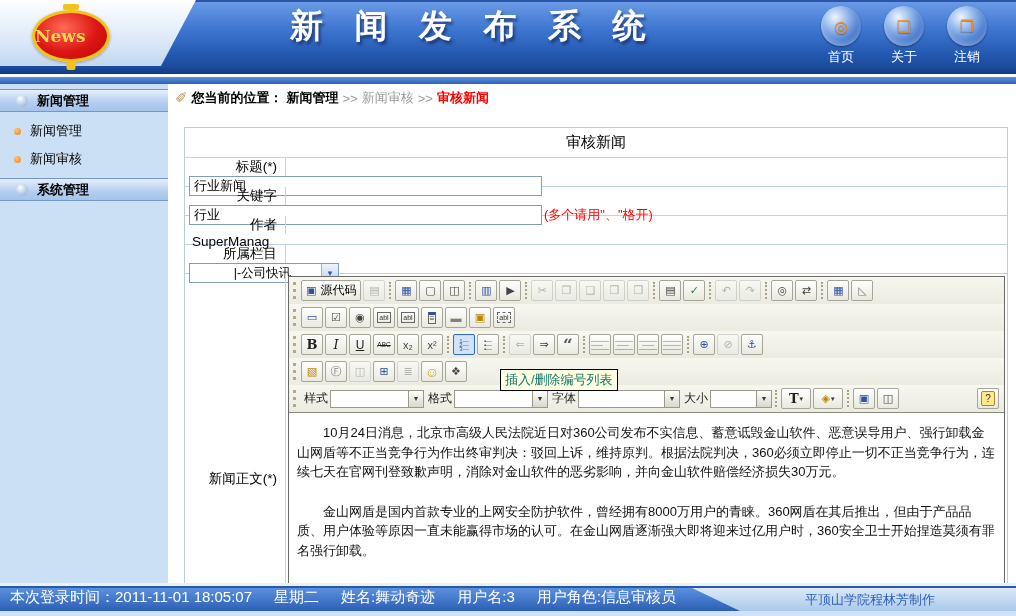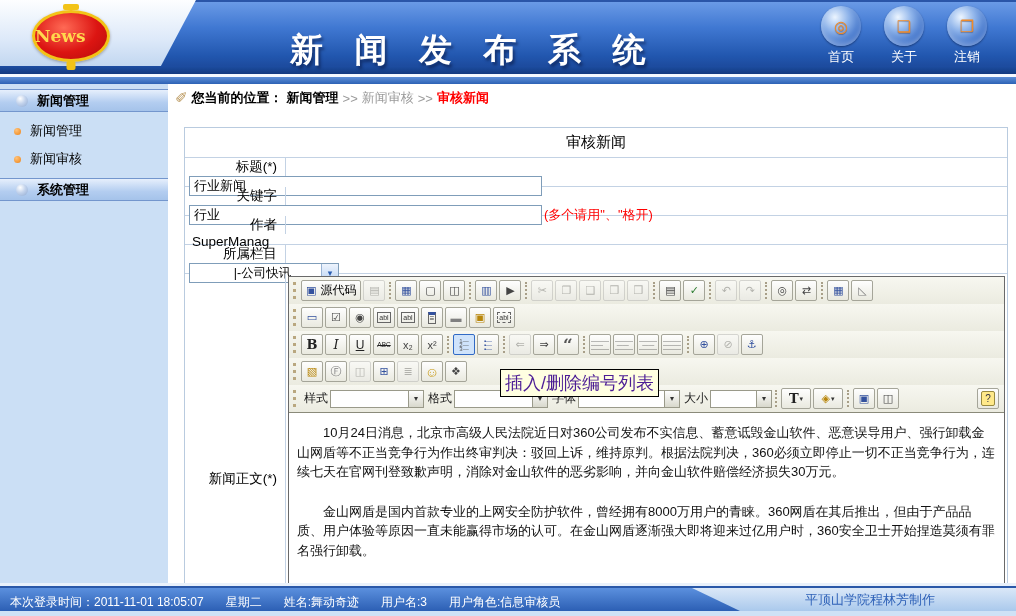--- a/index.html
+++ b/index.html
@@ -11,21 +11,21 @@
   .hd-blue { position: absolute; inset: 0 0 18px 0; background: linear-gradient(180deg,#6a9ae6 0%,#4078d2 40%,#2156ae 85%,#1d4b9e 100%); border-top: 2px solid #2a55a8; }
   .hd-light { position: absolute; left: 0; top: 0; width: 150px; height: 66px; background: linear-gradient(180deg,#fdfeff,#dde9f9 60%,#c2d7f0); }
   .hd-light::after { content: ""; position: absolute; left: 100%; top: 0; width: 46px; height: 100%; background: linear-gradient(180deg,#fdfeff,#dde9f9 60%,#c2d7f0); transform: skewX(-28deg); transform-origin: top left; }
   .hd-strip { position: absolute; left: 0; top: 66px; width: 100%; height: 8px; background: linear-gradient(180deg,#1d4da1,#123a80); }
   .hd-white { position: absolute; left: 0; top: 74px; width: 100%; height: 3px; background: #f4f9ff; }
   .hd-divider { position: absolute; left: 0; top: 77px; width: 100%; height: 7px; background: linear-gradient(180deg,#5d8fd8,#2d62b5); }
   .lantern { position: absolute; left: 32px; top: 10px; width: 78px; height: 52px; border-radius: 50%; background: radial-gradient(ellipse at 40% 32%, #ff6a55, #dc1512 55%, #b40b0b); border: 3px solid #f2c318; display: flex; align-items: center; justify-content: flex-start; box-shadow: 0 1px 3px rgba(40,20,0,.35); }
   .lantern::before { content: ""; position: absolute; top: -9px; left: 50%; transform: translateX(-50%); width: 16px; height: 6px; background: #f2c318; border-radius: 2px; }
   .lantern::after { content: ""; position: absolute; bottom: -11px; left: 50%; transform: translateX(-50%); width: 9px; height: 9px; background: #f2c318; border-radius: 2px; }
   .lantern .txt { color: #ffd84d; font-family: "DejaVu Serif", "Liberation Serif", serif; font-size: 17px; font-weight: bold; }
-  .hd-title { position: absolute; left: 290px; top: 28px; font-size: 33px; font-weight: bold; color: #fff; letter-spacing: 10px; text-shadow: 2px 3px 3px rgba(8,20,60,.55); font-family: "DejaVu Serif", "Liberation Serif", serif; white-space: nowrap; }
+  .hd-title { position: absolute; left: 290px; top: 4px; font-size: 33px; font-weight: bold; color: #fff; letter-spacing: 10px; text-shadow: 2px 3px 3px rgba(8,20,60,.55); font-family: "DejaVu Serif", "Liberation Serif", serif; white-space: nowrap; }
   .nav { position: absolute; top: 6px; right: 24px; display: flex; gap: 13px; }
   .nav-btn { width: 50px; text-align: center; cursor: pointer; }
   .sphere { width: 40px; height: 40px; margin: 0 auto; border-radius: 50%; display: flex; align-items: center; justify-content: center; background: radial-gradient(circle at 35% 28%, #ecf5ff, #8fb4ea 35%, #3b6fc8 72%, #1c4694); box-shadow: inset 0 -3px 5px rgba(255,255,255,.35), 0 1px 2px rgba(0,10,40,.45); }
   .nav-glyph { color: #f08a28; font-size: 16px; font-weight: bold; text-shadow: 0 1px 1px rgba(60,20,0,.4); }
   .nav-label { display: block; margin-top: 2px; color: #fff; font-size: 13px; }
 
   
   .bodyarea { position: absolute; left: 0; top: 84px; right: 0; bottom: 33px; background: #cbdff5; }
   .sidebar { position: absolute; left: 0; top: 0; width: 168px; height: 100%; }
   .sb-bar { height: 23px; margin-top: 5px; background: linear-gradient(180deg,#e6effc,#b3cdf0 60%,#a5c3ea); border-top: 1px solid #7396cd; border-bottom: 1px solid #7396cd; display: flex; align-items: center; padding-left: 16px; gap: 9px; font-weight: bold; font-size: 13px; color: #000; cursor: pointer; }
@@ -86,29 +86,29 @@
   .k-help { background: #ffe98a; border: 1px solid #998a40; font-size: 10px; color: #334; padding: 0 3px; border-radius: 2px; line-height: 13px; }
   .tb-lab { font-size: 12px; color: #222; margin: 0 2px 0 4px; flex: 0 0 auto; }
   .ed-sel { display: flex; align-items: center; height: 18px; border: 1px solid #9a9a8a; background: #fff; flex: 0 0 auto; cursor: pointer; }
   .ed-sel .sp { flex: 1; }
   .ed-sel .car { width: 15px; height: 100%; border-left: 1px solid #9a9a8a; background: linear-gradient(180deg,#fefefe,#d8d8cc); display: flex; align-items: center; justify-content: center; font-size: 8px; color: #333; }
   .combo { width: 30px; gap: 1px; }
   .combo .caret { font-size: 7px; color: #333; }
   .ml-auto { margin-left: auto; margin-right: 5px; }
   .ed-content { position: relative; background: #fff; border-top: 1px solid #8a8a7a; flex: 1; padding: 10px 8px 2px 8px; font-size: 13px; line-height: 19.5px; overflow: hidden; color: #111; cursor: text; }
   .ed-content p { margin: 0 0 20px 0; }
-  .tooltip { position: absolute; left: 211px; top: 92px; background: #ffffe1; border: 1px solid #000; font-size: 18px; padding: 1px 4px; white-space: nowrap; z-index: 9; color: #4c1d95; }
+  .tooltip { position: absolute; left: 211px; top: 92px; background: #ffffe1; border: 1px solid #000; font-size: 13px; padding: 1px 4px; white-space: nowrap; z-index: 9; color: #0f766e; }
 
   
   .ft { position: absolute; left: 0; bottom: 0; width: 100%; height: 33px; background: #cfe2f6; }
   .ft-l1 { position: absolute; top: 0; width: 100%; height: 3px; background: #e9f1fb; }
   .ft-l2 { position: absolute; top: 3px; width: 100%; height: 2px; background: #2a58a8; }
   .ft-bar { position: absolute; top: 5px; width: 100%; height: 23px; background: linear-gradient(180deg,#dbe8f8,#aac9ec); }
   .ft-dark { position: absolute; left: 0; top: 0; width: 740px; height: 100%; background: linear-gradient(180deg,#5b90de,#2c5fb4); clip-path: polygon(0 0, 692px 0, 740px 100%, 0 100%); }
-  .ft-info { position: absolute; left: 10px; top: 0; height: 23px; display: flex; align-items: flex-end; gap: 22px; color: #fff; font-size: 12px; white-space: nowrap; }
+  .ft-info { position: absolute; left: 10px; top: 0; height: 23px; display: flex; align-items: flex-start; gap: 22px; color: #fff; font-size: 15px; white-space: nowrap; }
   .ft-credit { position: absolute; left: 762px; top: 0; width: 216px; height: 23px; line-height: 23px; text-align: center; color: #2f62b8; font-size: 13px; }
 </style>
 </head>
 <body>
 
 <div class="stage">
 
   <div class="hd">
     <div class="hd-blue"></div>
     <div class="hd-light"></div>

